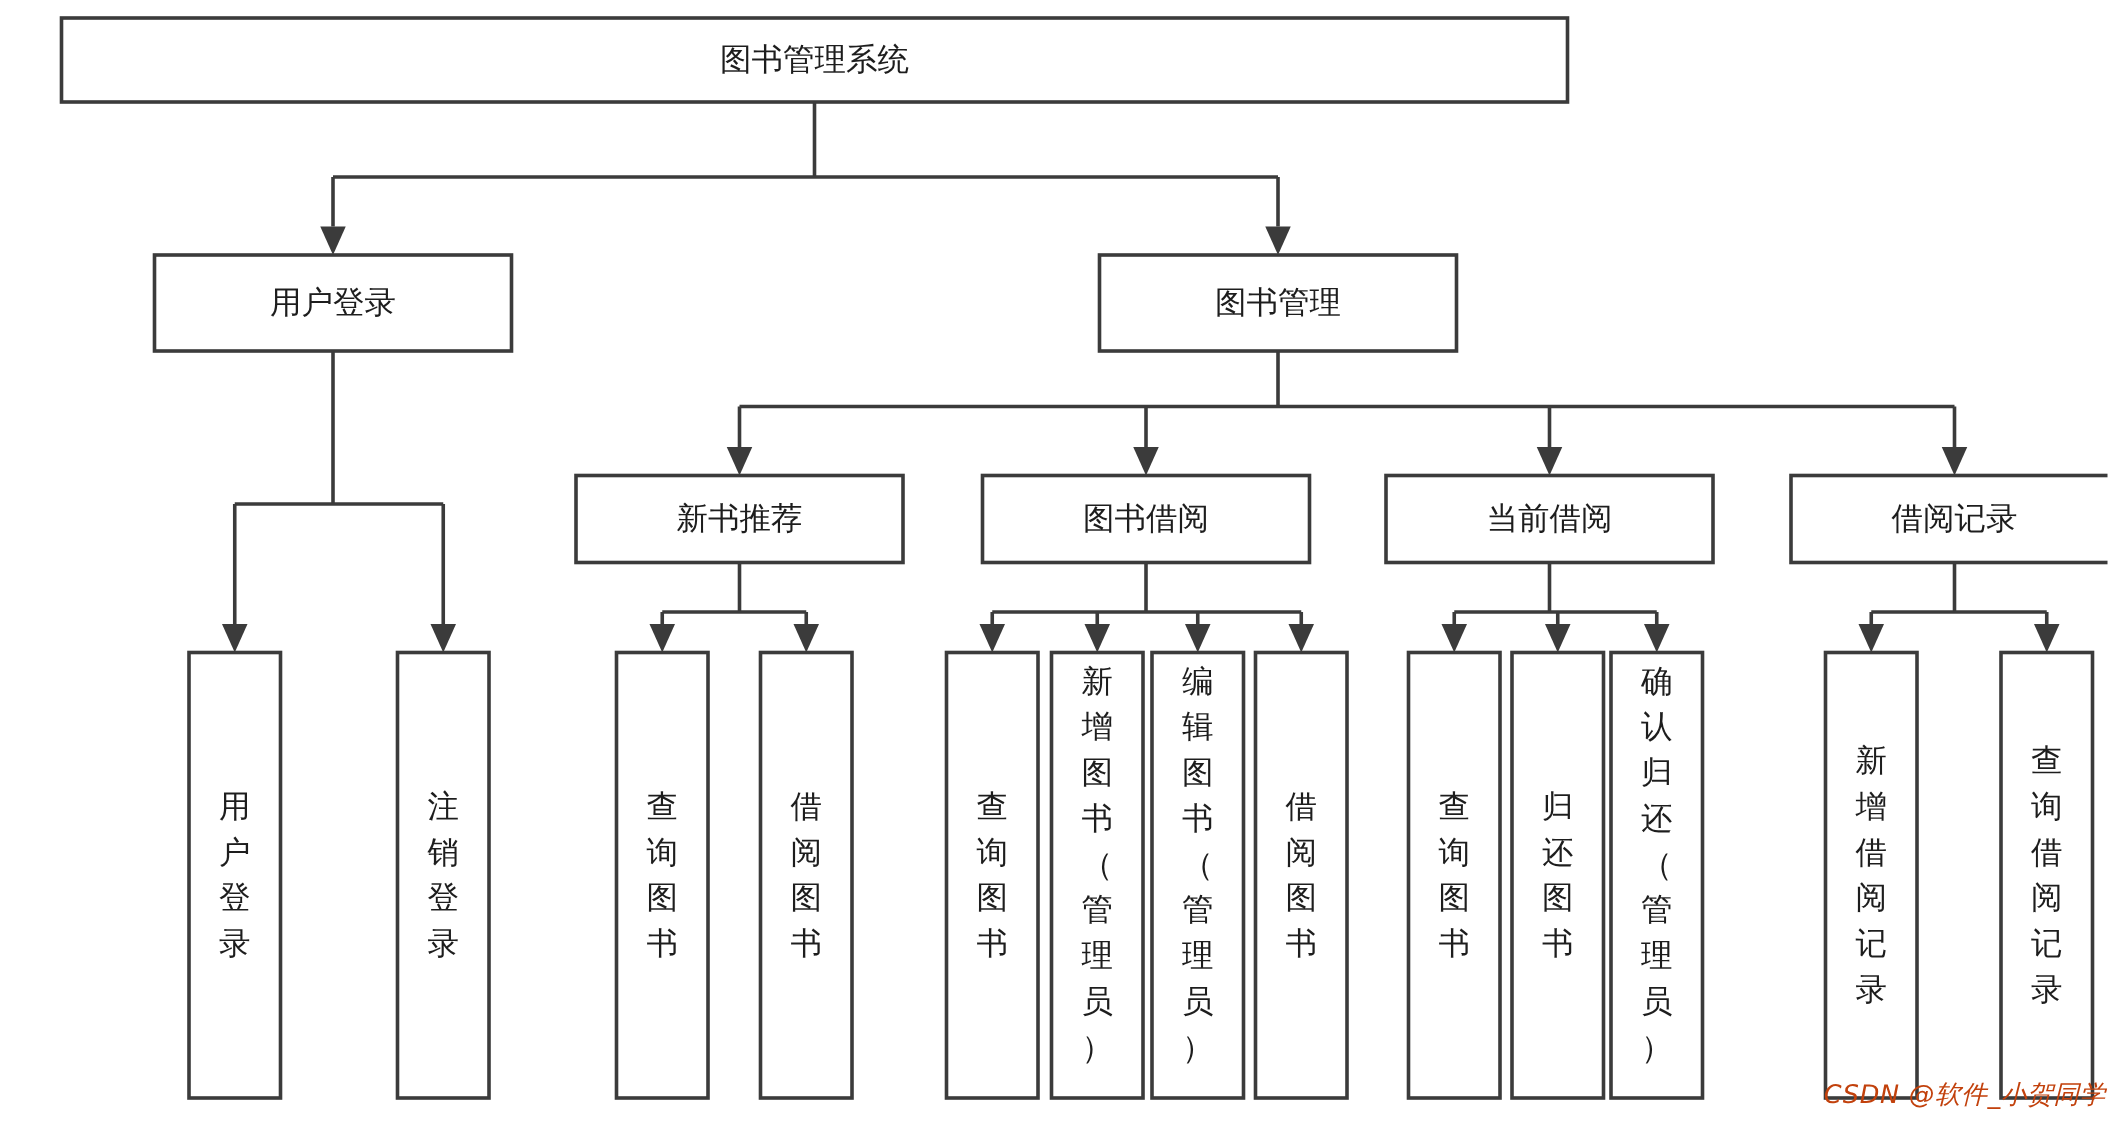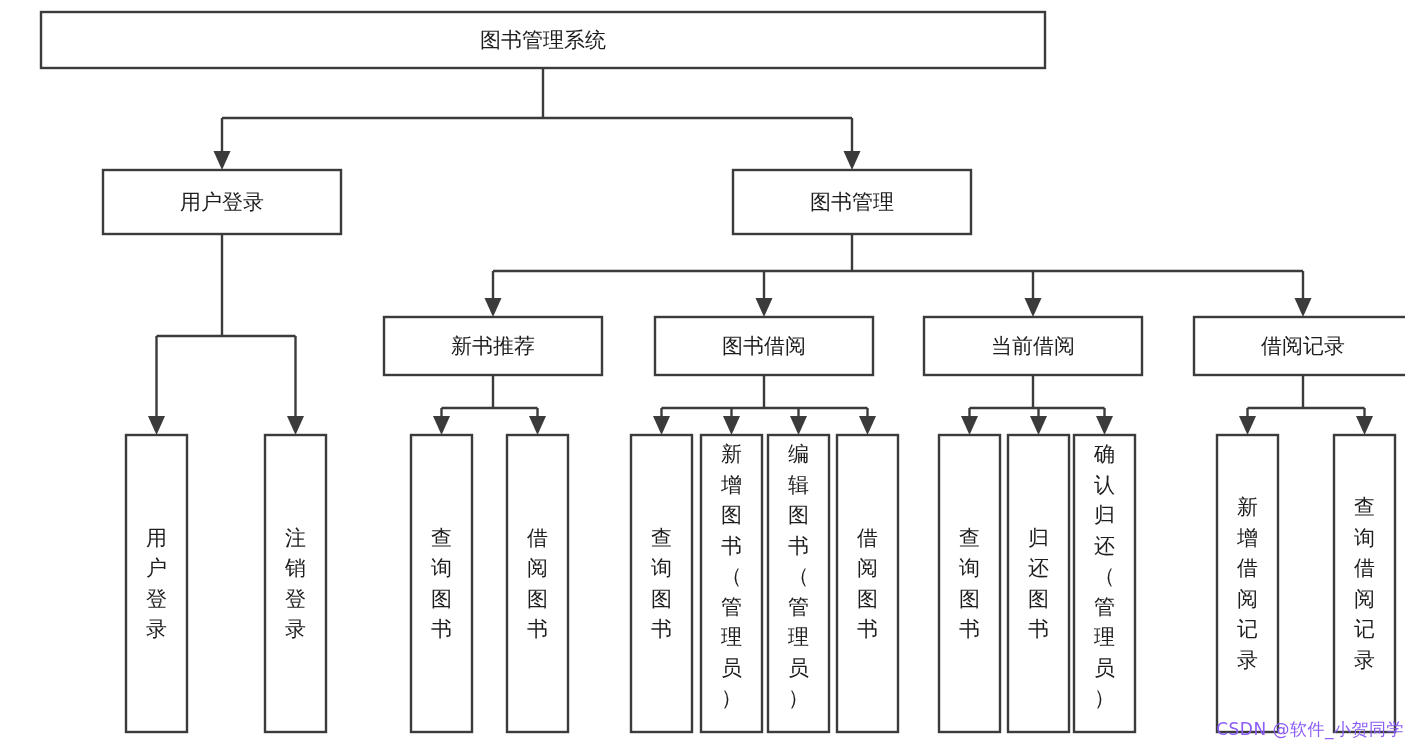--- a/index.html
+++ b/index.html
@@ -56,24 +56,25 @@
     font-size: 21px;
     fill: #1d1d1d;
     text-anchor: middle;
   }
   .watermark {
     position: absolute;
     right: 24px;
     bottom: 6px;
     font-family: "DejaVu Sans", "Liberation Sans", sans-serif;
     font-size: 17px;
-    color: #8b5cf6;
+    color: #c2410c;
     letter-spacing: 0.5px;
     white-space: nowrap;
     user-select: none;
+    font-style: italic;
   }
 </style>
 </head>
 <body>
 
 <div id="diagram-root">
   <svg class="canvas" viewBox="0 0 1405 747" xmlns="http://www.w3.org/2000/svg">
     <g id="edge-layer">
         <line x1="520" y1="68" x2="520" y2="118" class="connector"></line>
         <line x1="199" y1="118" x2="829" y2="118" class="connector"></line>

